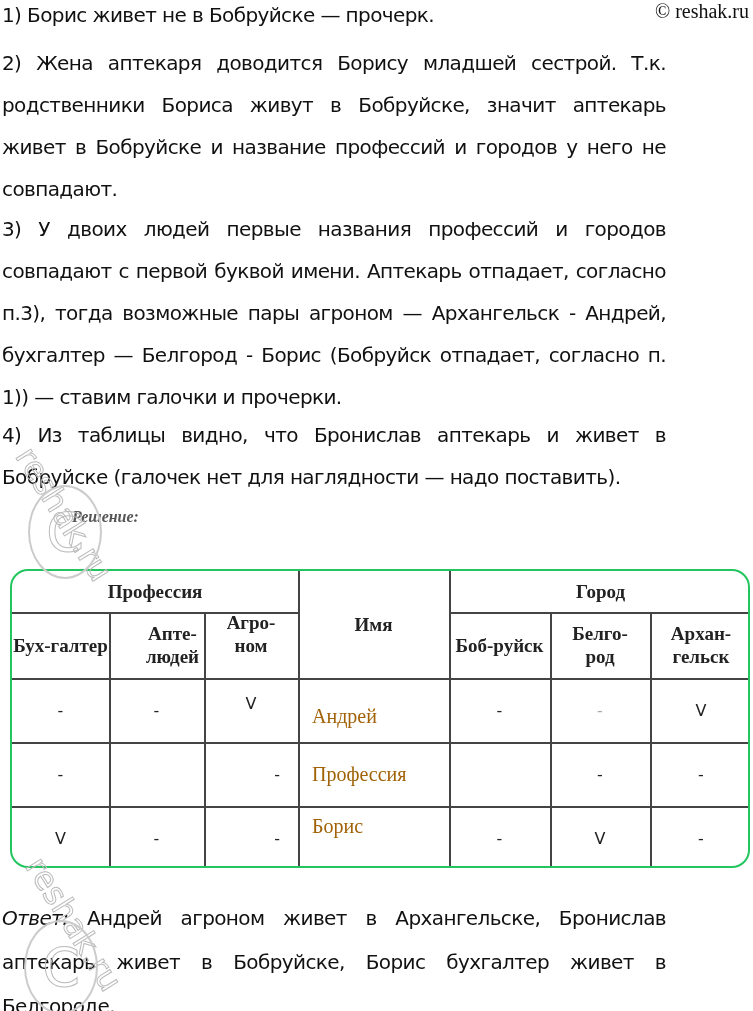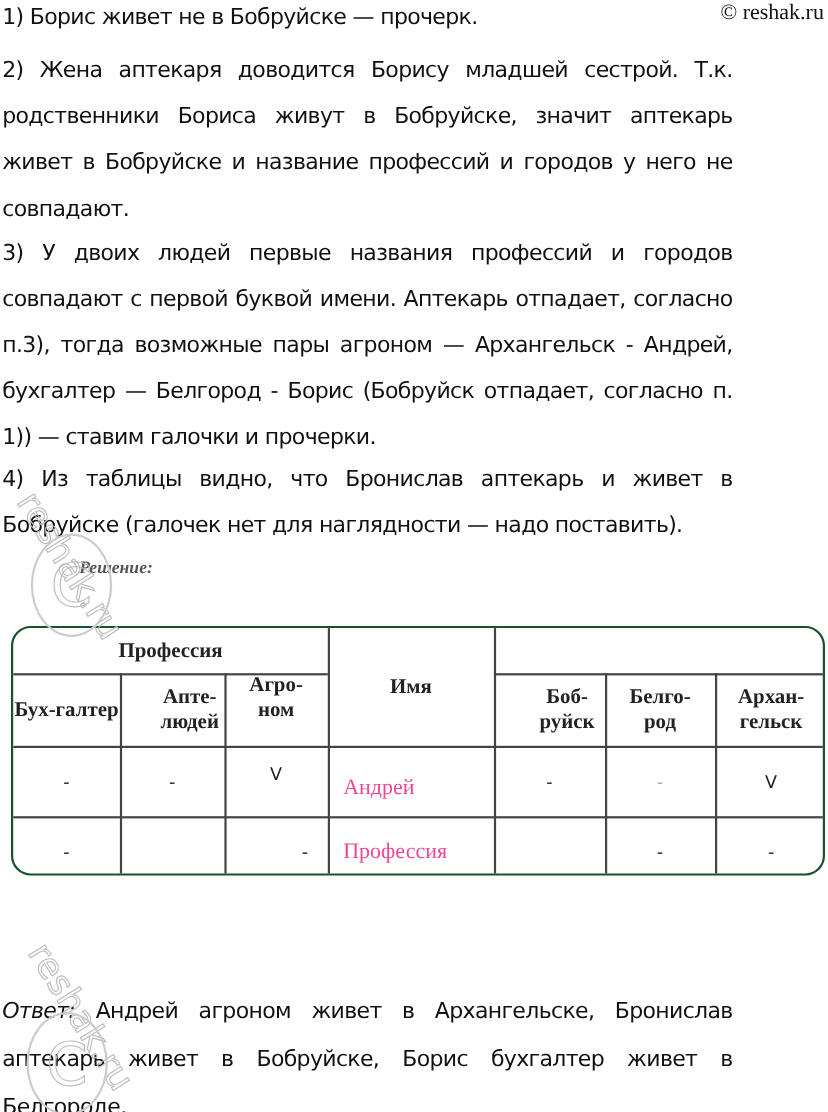--- a/index.html
+++ b/index.html
@@ -13,41 +13,41 @@
   .copyright {
     position: absolute; right: 4px; top: 0px;
     font-family: "Liberation Serif", serif; font-size: 20px; color: #111; text-align: center;
   }
   .solution-label {
     position: absolute; left: 72px; top: 508px;
     font-family: "Liberation Serif", serif; font-style: italic; font-weight: bold;
     font-size: 16px; color: #555;
   }
   .tbl {
-    position: absolute; left: 10px; top: 569px; width: 740px; height: 227px;
-    border: 2px solid #14532d; border-radius: 18px; box-sizing: border-box;
+    position: absolute; left: 10px; top: 569px; width: 740px; height: 299px;
+    border: 2px solid #22c55e; border-radius: 18px; box-sizing: border-box;
     overflow: hidden;
     text-decoration: underline;
   }
   .tbl .line-h { position: absolute; height: 1.5px; background: #444; }
   .tbl .line-v { position: absolute; width: 1.5px; background: #444; }
   .hcell {
     position: absolute; display: flex; align-items: center; justify-content: center;
     text-align: center;
     font-family: "Liberation Serif", serif; font-weight: bold; font-size: 19px;
     line-height: 23px; color: #222;
   }
   .cell {
     position: absolute; display: flex; align-items: center; justify-content: center;
     font-family: "DejaVu Sans", sans-serif; font-size: 16px; color: #222;
   }
   .namecell {
     position: absolute; display: flex; align-items: center; justify-content: flex-start;
     padding-left: 14px; box-sizing: border-box;
-    font-family: "Liberation Serif", serif; font-size: 20px; color: #ec4899;
+    font-family: "Liberation Serif", serif; font-size: 20px; color: #a16207;
   }
   .answer {
     position: absolute; left: 2px; top: 896px; width: 664px;
     font-family: "DejaVu Sans", sans-serif; font-size: 20px; line-height: 44px;
     text-align: justify; letter-spacing: -0.6px; color: #111;
   }
   .answer .lbl { font-style: italic; }
   .wm {
     position: absolute; font-family: "DejaVu Sans", sans-serif; color: transparent;
     -webkit-text-stroke: 1px #bbb; font-size: 32px; pointer-events: none;
@@ -81,35 +81,36 @@
 
   <div class="line-v" style="left:97px; top:41px; height:258px;"></div>
   <div class="line-v" style="left:192px; top:41px; height:258px;"></div>
   <div class="line-v" style="left:286px; top:0; height:299px;"></div>
   <div class="line-v" style="left:437px; top:0; height:299px;"></div>
   <div class="line-v" style="left:538px; top:41px; height:258px;"></div>
   <div class="line-v" style="left:638px; top:41px; height:258px;"></div>
 
   <div class="hcell" style="left:0; top:0; width:286px; height:41px;">Профессия</div>
   <div class="hcell" style="left:286px; top:0; width:151px; height:107px;">Имя</div>
+  <div class="hcell" style="left:437px; top:0; width:303px; height:41px;">Город</div>
 
   <div class="hcell" style="left:0; top:41px; width:97px; height:66px; flex-direction:row;">
     <span>Бух-</span>
     <span>галтер</span>
   </div>
   <div class="hcell" style="left:113px; top:41px; width:95px; height:66px; flex-direction:column;">
     <span>Апте-</span>
     <span>людей</span>
   </div>
   <div class="hcell" style="left:192px; top:30px; width:94px; height:66px; flex-direction:column;">
     <span>Агро-</span>
     <span>ном</span>
   </div>
 
-  <div class="hcell" style="left:437px; top:41px; width:101px; height:66px; flex-direction:column;padding-left:16px;">
+  <div class="hcell" style="left:437px; top:41px; width:101px; height:66px; ">
     <span>Боб-</span>
     <span>руйск</span>
   </div>
   <div class="hcell" style="left:538px; top:41px; width:100px; height:66px; flex-direction:column;">
     <span>Белго-</span>
     <span>род</span>
   </div>
   <div class="hcell" style="left:638px; top:41px; width:102px; height:66px; flex-direction:column;">
     <span>Архан-</span>
     <span>гельск</span>
@@ -127,21 +128,21 @@
   <div class="cell" style="left:97px; top:171px; width:95px; height:64px;"></div>
   <div class="cell" style="left:192px; top:171px; width:94px; height:64px; justify-content:flex-end; padding-right:18px; box-sizing:border-box;">-</div>
   <div class="namecell" style="left:286px; top:171px; width:151px; height:64px;">Профессия</div>
   <div class="cell" style="left:437px; top:171px; width:101px; height:64px;"></div>
   <div class="cell" style="left:538px; top:171px; width:100px; height:64px;">-</div>
   <div class="cell" style="left:638px; top:171px; width:102px; height:64px;">-</div>
 
   <div class="cell" style="left:0; top:235px; width:97px; height:64px;">V</div>
   <div class="cell" style="left:97px; top:235px; width:95px; height:64px;">-</div>
   <div class="cell" style="left:192px; top:235px; width:94px; height:64px; justify-content:flex-end; padding-right:18px; box-sizing:border-box;">-</div>
-  <div class="namecell" style="left:286px; top:239px; width:151px; height:64px;">Борис</div>
+  <div class="namecell" style="left:286px; top:223px; width:151px; height:64px;">Борис</div>
   <div class="cell" style="left:437px; top:235px; width:101px; height:64px;">-</div>
   <div class="cell" style="left:538px; top:235px; width:100px; height:64px;">V</div>
   <div class="cell" style="left:638px; top:235px; width:102px; height:64px;">-</div>
 </div>
 
 <div class="answer">
   <span class="lbl">Ответ:</span>
   <span>Андрей агроном живет в Архангельске, Бронислав аптекарь живет в Бобруйске, Борис бухгалтер живет в Белгороде.</span>
 </div>
 

